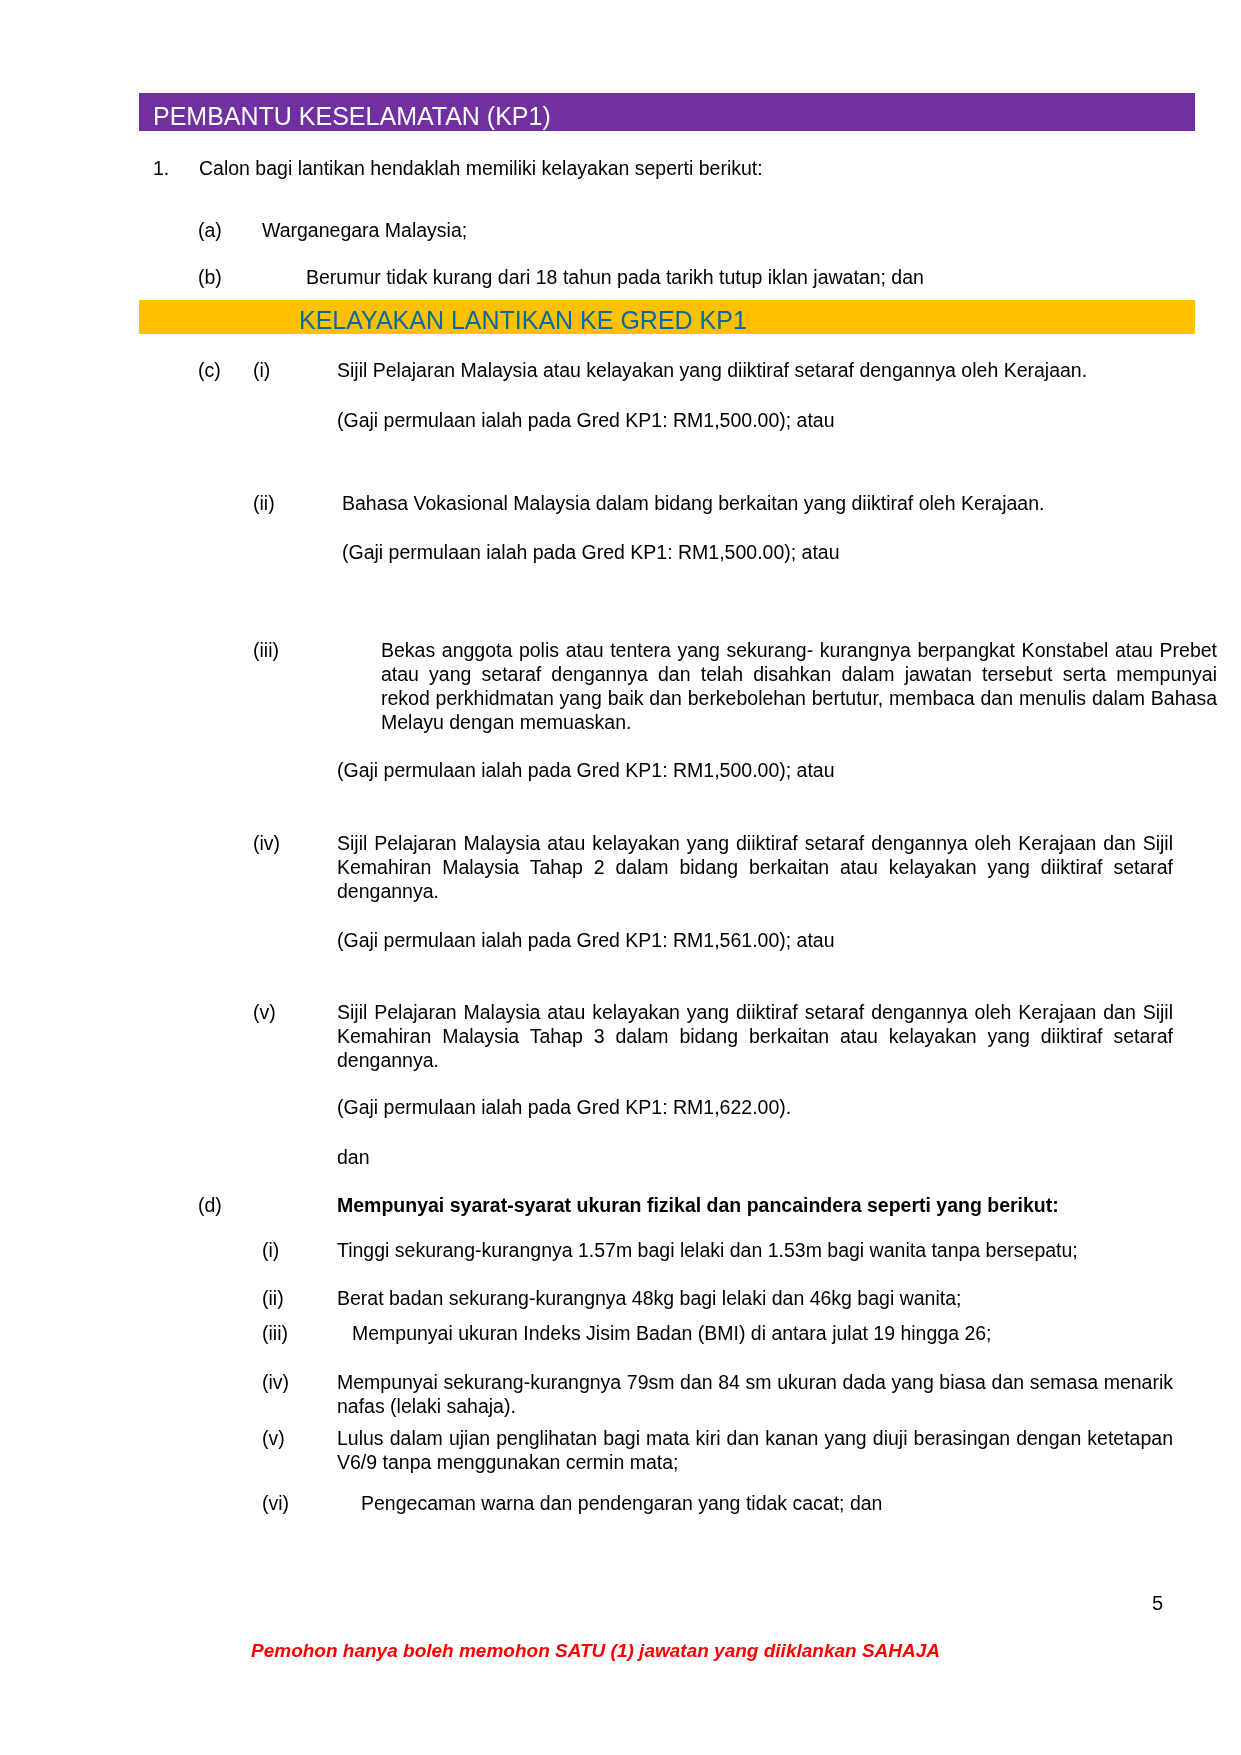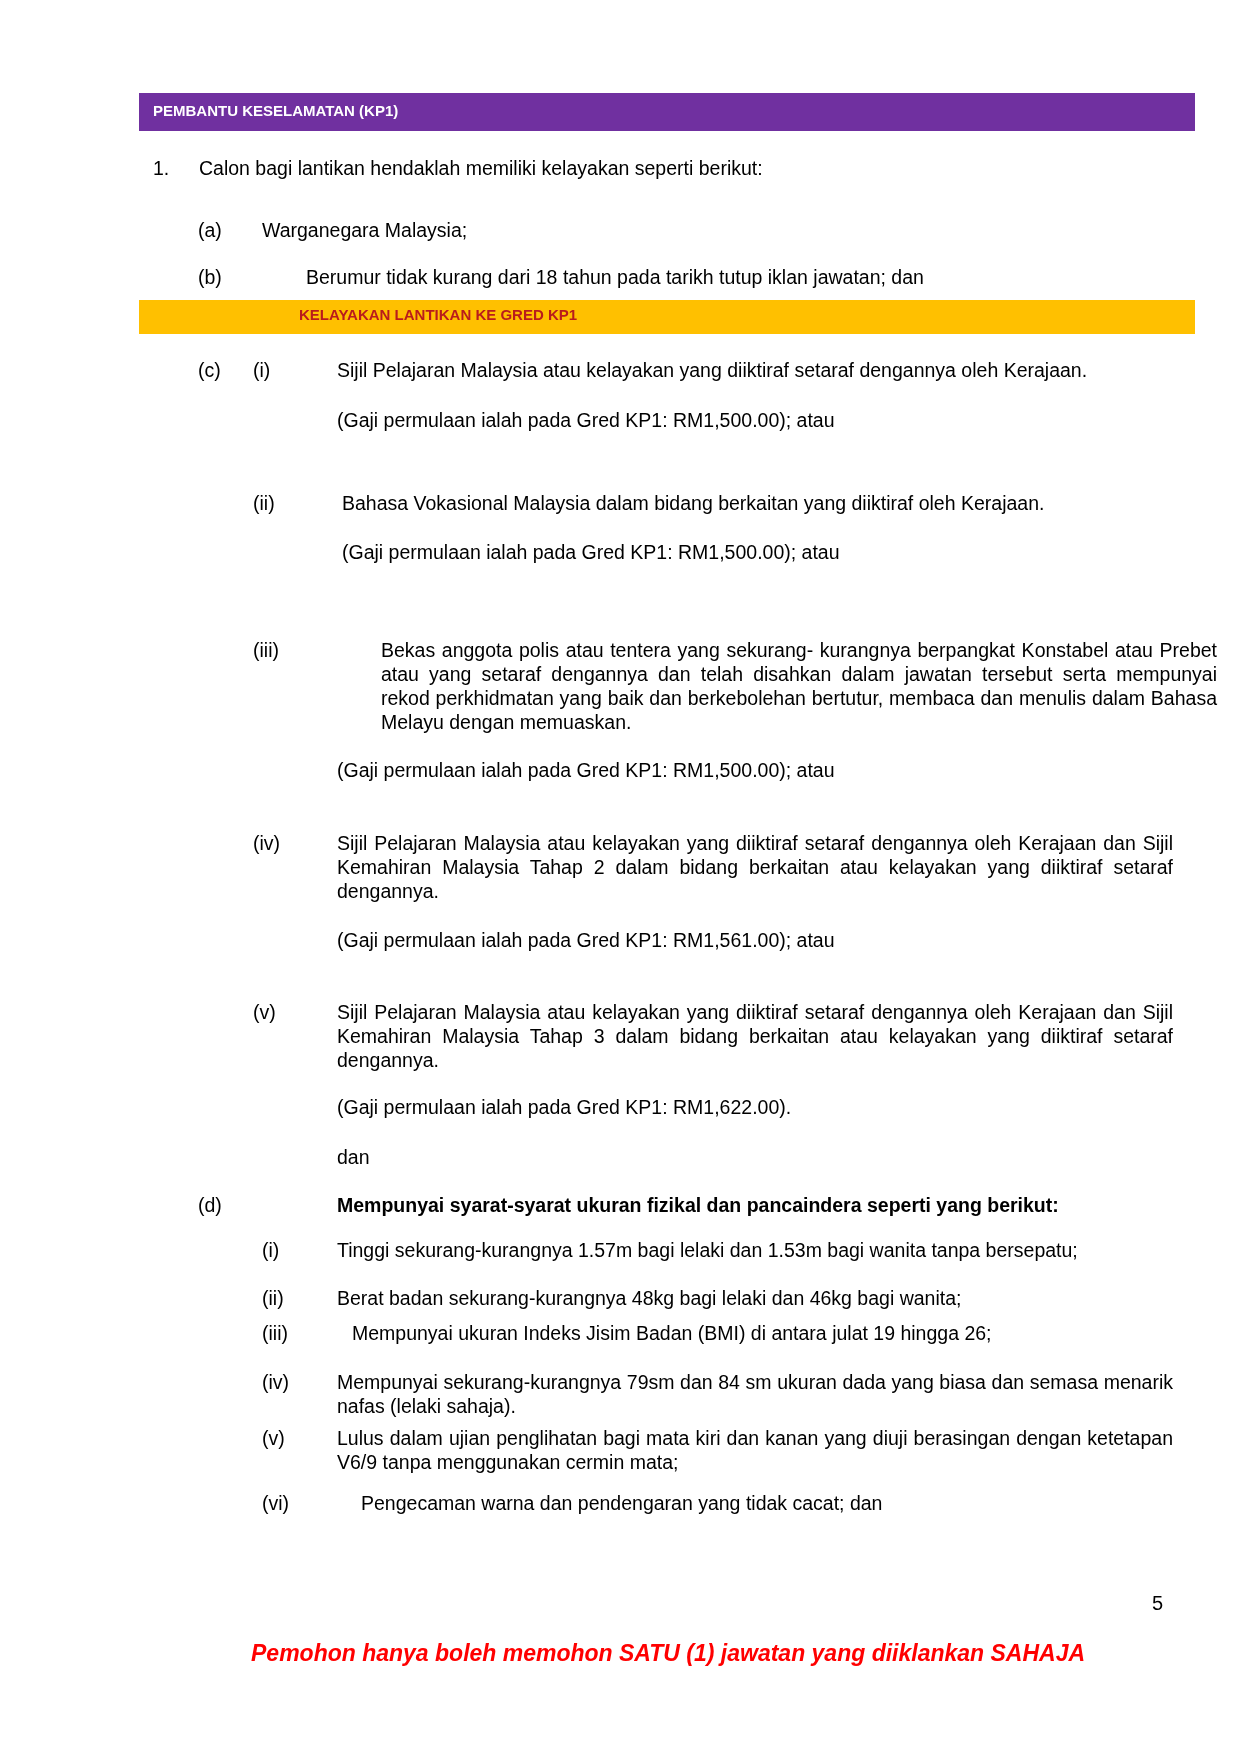--- a/index.html
+++ b/index.html
@@ -2,26 +2,26 @@
 <html><head>
 <meta charset="utf-8">
 <style>
   html, body { margin:0; padding:0; background:#ffffff; }
   body { width:1241px; height:1755px; position:relative; overflow:hidden;
          font-family:"Liberation Sans", sans-serif; color:#000; font-size:19.5px; }
   .abs { position:absolute; white-space:nowrap; line-height:24px; }
   .bar { position:absolute; left:139px; width:1056px; }
   .bar-purple { top:93px; height:38px; background:#7030A0; }
   .bar-yellow { top:300px; height:34px; background:#FFC000; }
-  .bar-title { position:absolute; font-weight:bold; font-size:15px; white-space:nowrap; }
+  .bar-title { position:absolute; font-weight:normal; font-size:25px; white-space:nowrap; }
   .bar-purple .bar-title { color:#fff; left:14px; top:9px; }
-  .bar-yellow .bar-title { color:#b91c1c; left:160px; top:6px; }
+  .bar-yellow .bar-title { color:#0369a1; left:160px; top:6px; }
   .para { position:absolute; left:337px; width:836px; text-align:justify; line-height:24px; }
   .footer { position:absolute; left:251px; top:1640px; color:#FF0000; font-weight:bold; font-style:italic;
-            font-size:23px; white-space:nowrap; }
+            font-size:19px; white-space:nowrap; }
   .pageno { position:absolute; left:1152px; top:1592px; font-size:20px; }
 </style>
 </head>
 <body>
 
 <div class="bar bar-purple">
   <span class="bar-title">PEMBANTU KESELAMATAN (KP1)</span>
 </div>
 
 <span class="abs" style="left:153px;top:156px;">1.</span>

